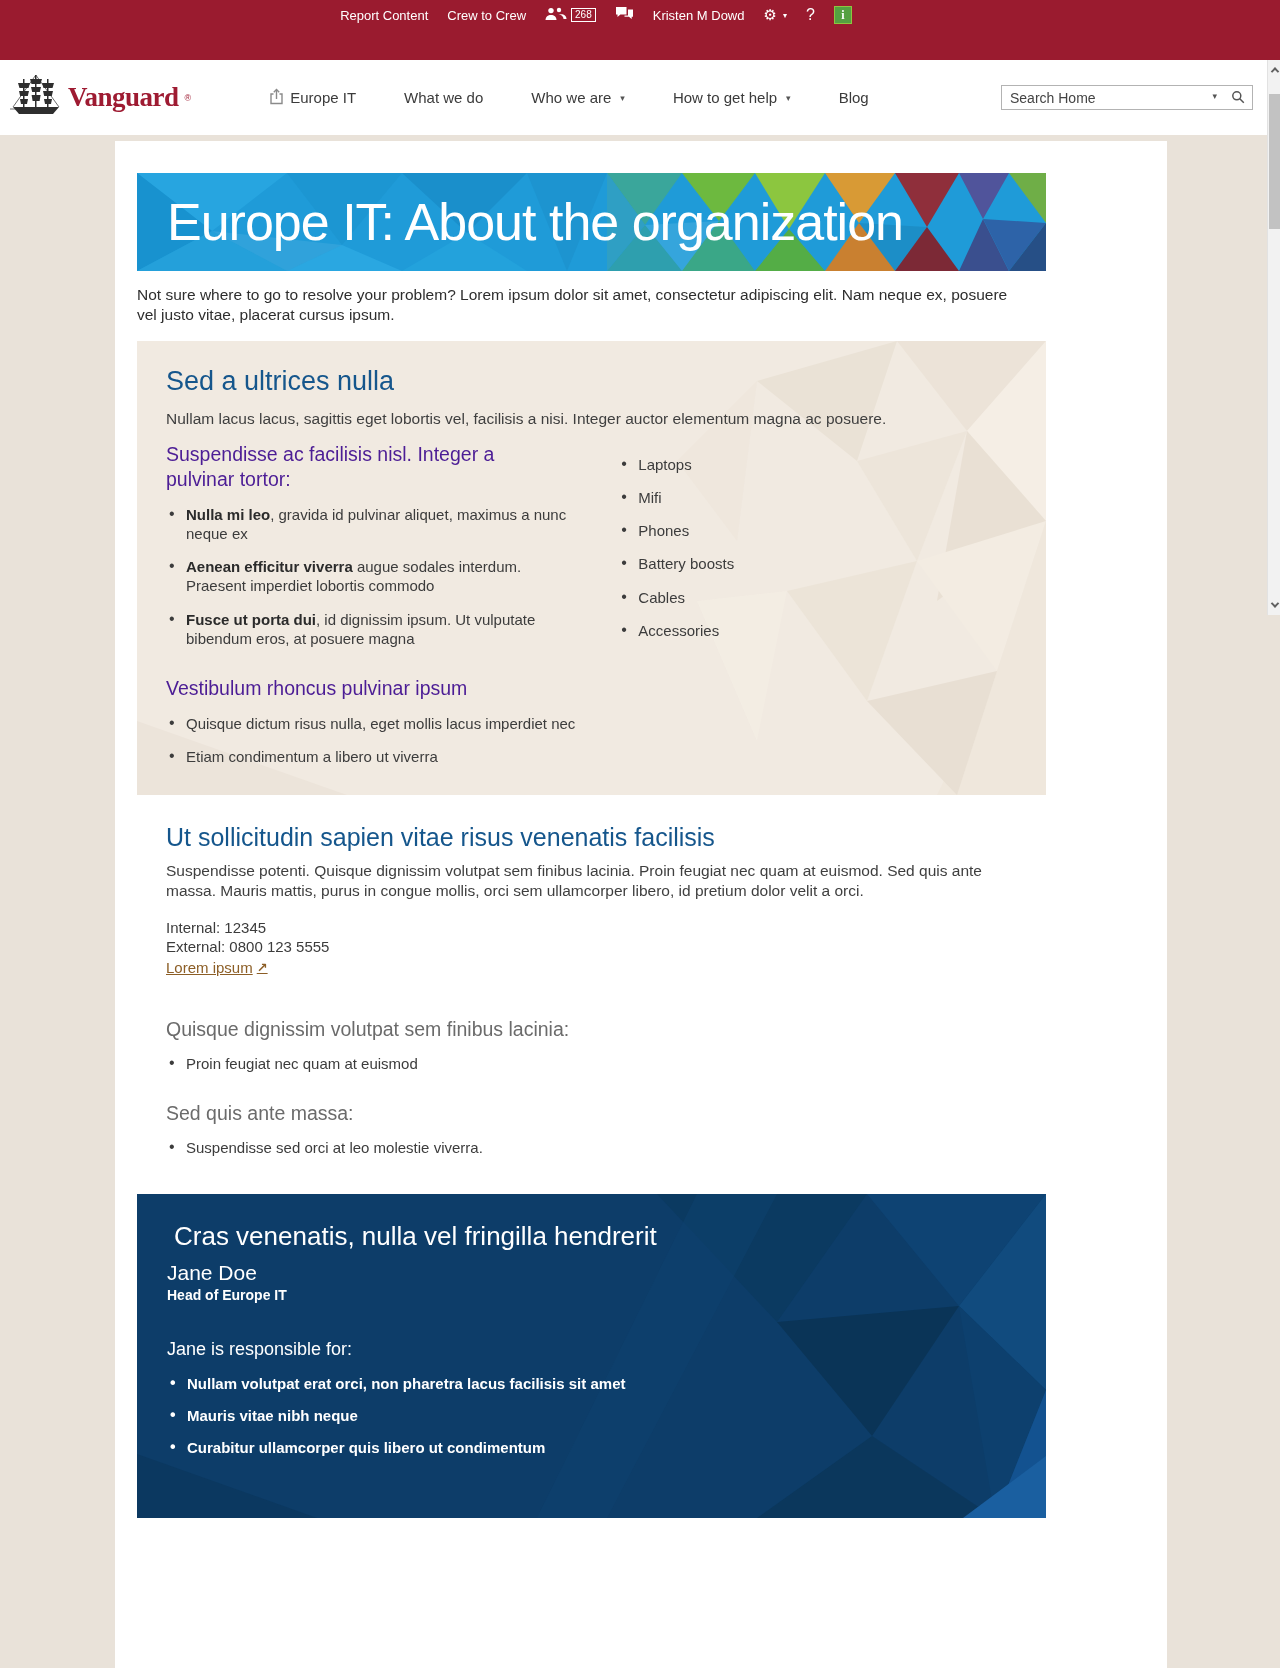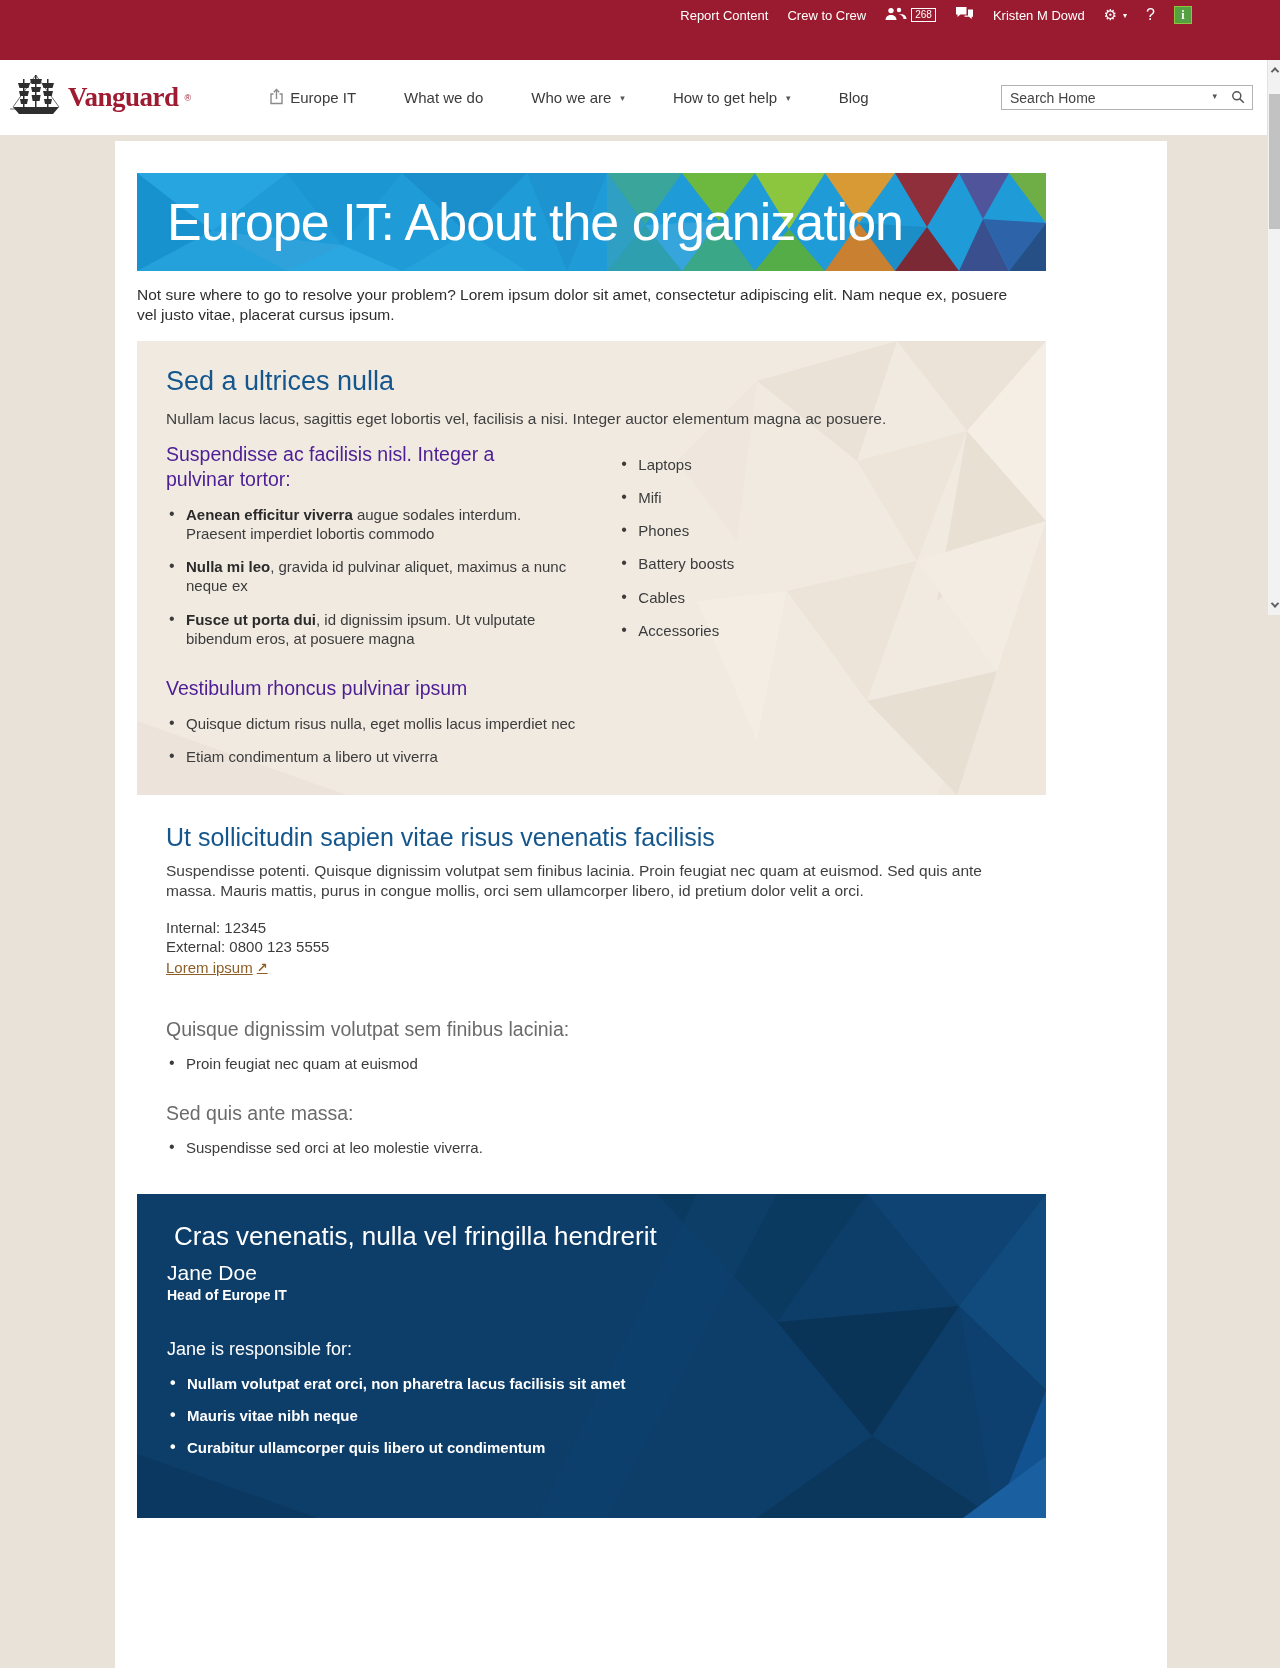--- a/index.html
+++ b/index.html
@@ -2,21 +2,21 @@
 <html><head>
 <meta charset="utf-8">
 <style>
   * { margin:0; padding:0; box-sizing:border-box; }
   html,body { background:#e9e2d9; }
   .page { position:relative; width:1280px; height:1668px; background:#e9e2d9;
           font-family:"Liberation Sans", sans-serif; overflow:hidden; }
 
   
   .topbar { height:60px; background:#9a1b2f; }
-  .topbar-inner { display:flex; align-items:center; justify-content:flex-end;
+  .topbar-inner { display:flex; align-items:center; justify-content:center;
                   padding:6px 88px 0 0; gap:19px; color:#fff; font-size:13px; }
   .topbar-link { color:#fff; cursor:pointer; white-space:nowrap; }
   .tb-icongrp { display:flex; align-items:center; gap:4px; cursor:pointer; }
   .tb-badge { border:1px solid #fff; font-size:10px; line-height:12px; padding:0 3px; }
   .tb-gear { font-family:"DejaVu Sans",sans-serif; font-size:15px; line-height:1; }
   .tb-caret { font-family:"DejaVu Sans",sans-serif; font-size:8px; margin-left:2px; }
   .tb-help { font-size:16px; }
   .tb-info { width:18px; height:18px; background:#55a041; border:1px solid #8cc63f;
              color:#fff; font-weight:bold; font-size:12px; display:flex;
              align-items:center; justify-content:center; font-family:"Liberation Serif",serif; }
@@ -262,24 +262,24 @@
         <polygon points="0,380 210,454 0,454" fill="#ece4da"></polygon>
       </svg>
       <div class="beige-in">
         <h2>Sed a ultrices nulla</h2>
         <p class="lead">Nullam lacus lacus, sagittis eget lobortis vel, facilisis a nisi. Integer auctor elementum magna ac posuere.</p>
         <div class="cols">
           <div class="col-l">
             <h3 class="sub">Suspendisse ac facilisis nisl. Integer a pulvinar tortor:</h3>
             <ul class="blist">
               <li>
-                <strong>Aenean efficitur viverra</strong><span> augue sodales interdum. Praesent imperdiet lobortis commodo</span>
+                <strong>Nulla mi leo</strong><span>, gravida id pulvinar aliquet, maximus a nunc neque ex</span>
               </li>
               <li>
-                <strong>Nulla mi leo</strong><span>, gravida id pulvinar aliquet, maximus a nunc neque ex</span>
+                <strong>Aenean efficitur viverra</strong><span> augue sodales interdum. Praesent imperdiet lobortis commodo</span>
               </li>
               <li>
                 <strong>Fusce ut porta dui</strong><span>, id dignissim ipsum. Ut vulputate bibendum eros, at posuere magna</span>
               </li>
             </ul>
             <h3 class="sub second">Vestibulum rhoncus pulvinar ipsum</h3>
             <ul class="blist">
               <li>Quisque dictum risus nulla, eget mollis lacus imperdiet nec</li>
               <li>Etiam condimentum a libero ut viverra</li>
             </ul>

